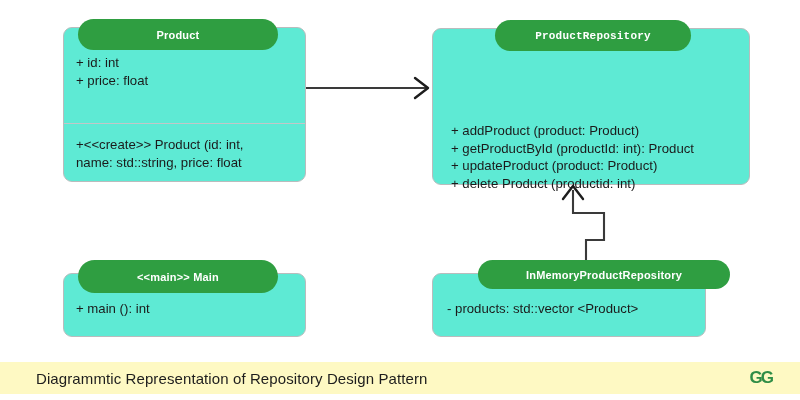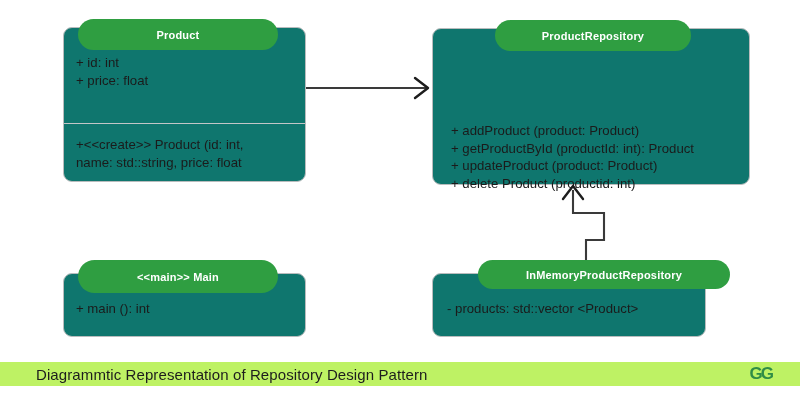--- a/index.html
+++ b/index.html
@@ -27,21 +27,21 @@
     top: 0;
     width: 800px;
     height: 400px;
     pointer-events: none;
   }
 
   
   .uml-class {
     position: absolute;
     box-sizing: border-box;
-    background: #0f766e;
+    background: #5eead4;
     border: 1.4px solid #b9bcbd;
     border-radius: 9px;
     padding-left: 48px;
   }
   .uml-header-pill {
     position: absolute;
     box-sizing: border-box;
     background: #2f9e41;
     border-radius: 18px;
     display: flex;
@@ -74,22 +74,22 @@
     line-height: 17.5px;
     white-space: pre-wrap;
   }
 
   
   #caption-bar {
     position: absolute;
     left: 0;
     top: 362px;
     width: 800px;
-    height: 24px;
-    background: #bef264;
+    height: 32px;
+    background: #fef9c3;
     display: flex;
     align-items: center;
     justify-content: space-between;
     padding: 0 28px 0 36px;
     box-sizing: border-box;
   }
   #caption-text {
     font-size: 15px;
     color: #1d1d1d;
     letter-spacing: 0.1px;
@@ -133,21 +133,21 @@
   <div class="uml-header-pill" style="left:78px; top:19px; width:200px; height:31px;">Product</div>
 
   <div class="uml-class" style="left:432px; top:28px; width:318px; height:157px;">
     <div class="uml-section" style="top:49px; padding:0 18px;margin-top:44px;">
       <div class="uml-line">+ addProduct (product: Product)</div>
       <div class="uml-line">+ getProductById (productId: int): Product</div>
       <div class="uml-line">+ updateProduct (product: Product)</div>
       <div class="uml-line">+ delete Product (productid: int)</div>
     </div>
   </div>
-  <div class="uml-header-pill" style="left:495px; top:20px; width:196px; height:31px;">ProductRepository</div>
+  <div class="uml-header-pill" style="left:495px; top:20px; width:196px; height:31px;font-family:Liberation Mono, monospace;">ProductRepository</div>
 
   <div class="uml-class" style="left:63px; top:273px; width:243px; height:64px;">
     <div class="uml-section" style="top:26px;">
       <div class="uml-line">+ main (): int</div>
     </div>
   </div>
   <div class="uml-header-pill" style="left:78px; top:260px; width:200px; height:33px;">&lt;&lt;main&gt;&gt; Main</div>
 
   <div class="uml-class" style="left:432px; top:273px; width:274px; height:64px;">
     <div class="uml-section" style="top:26px; padding:0 14px;">

